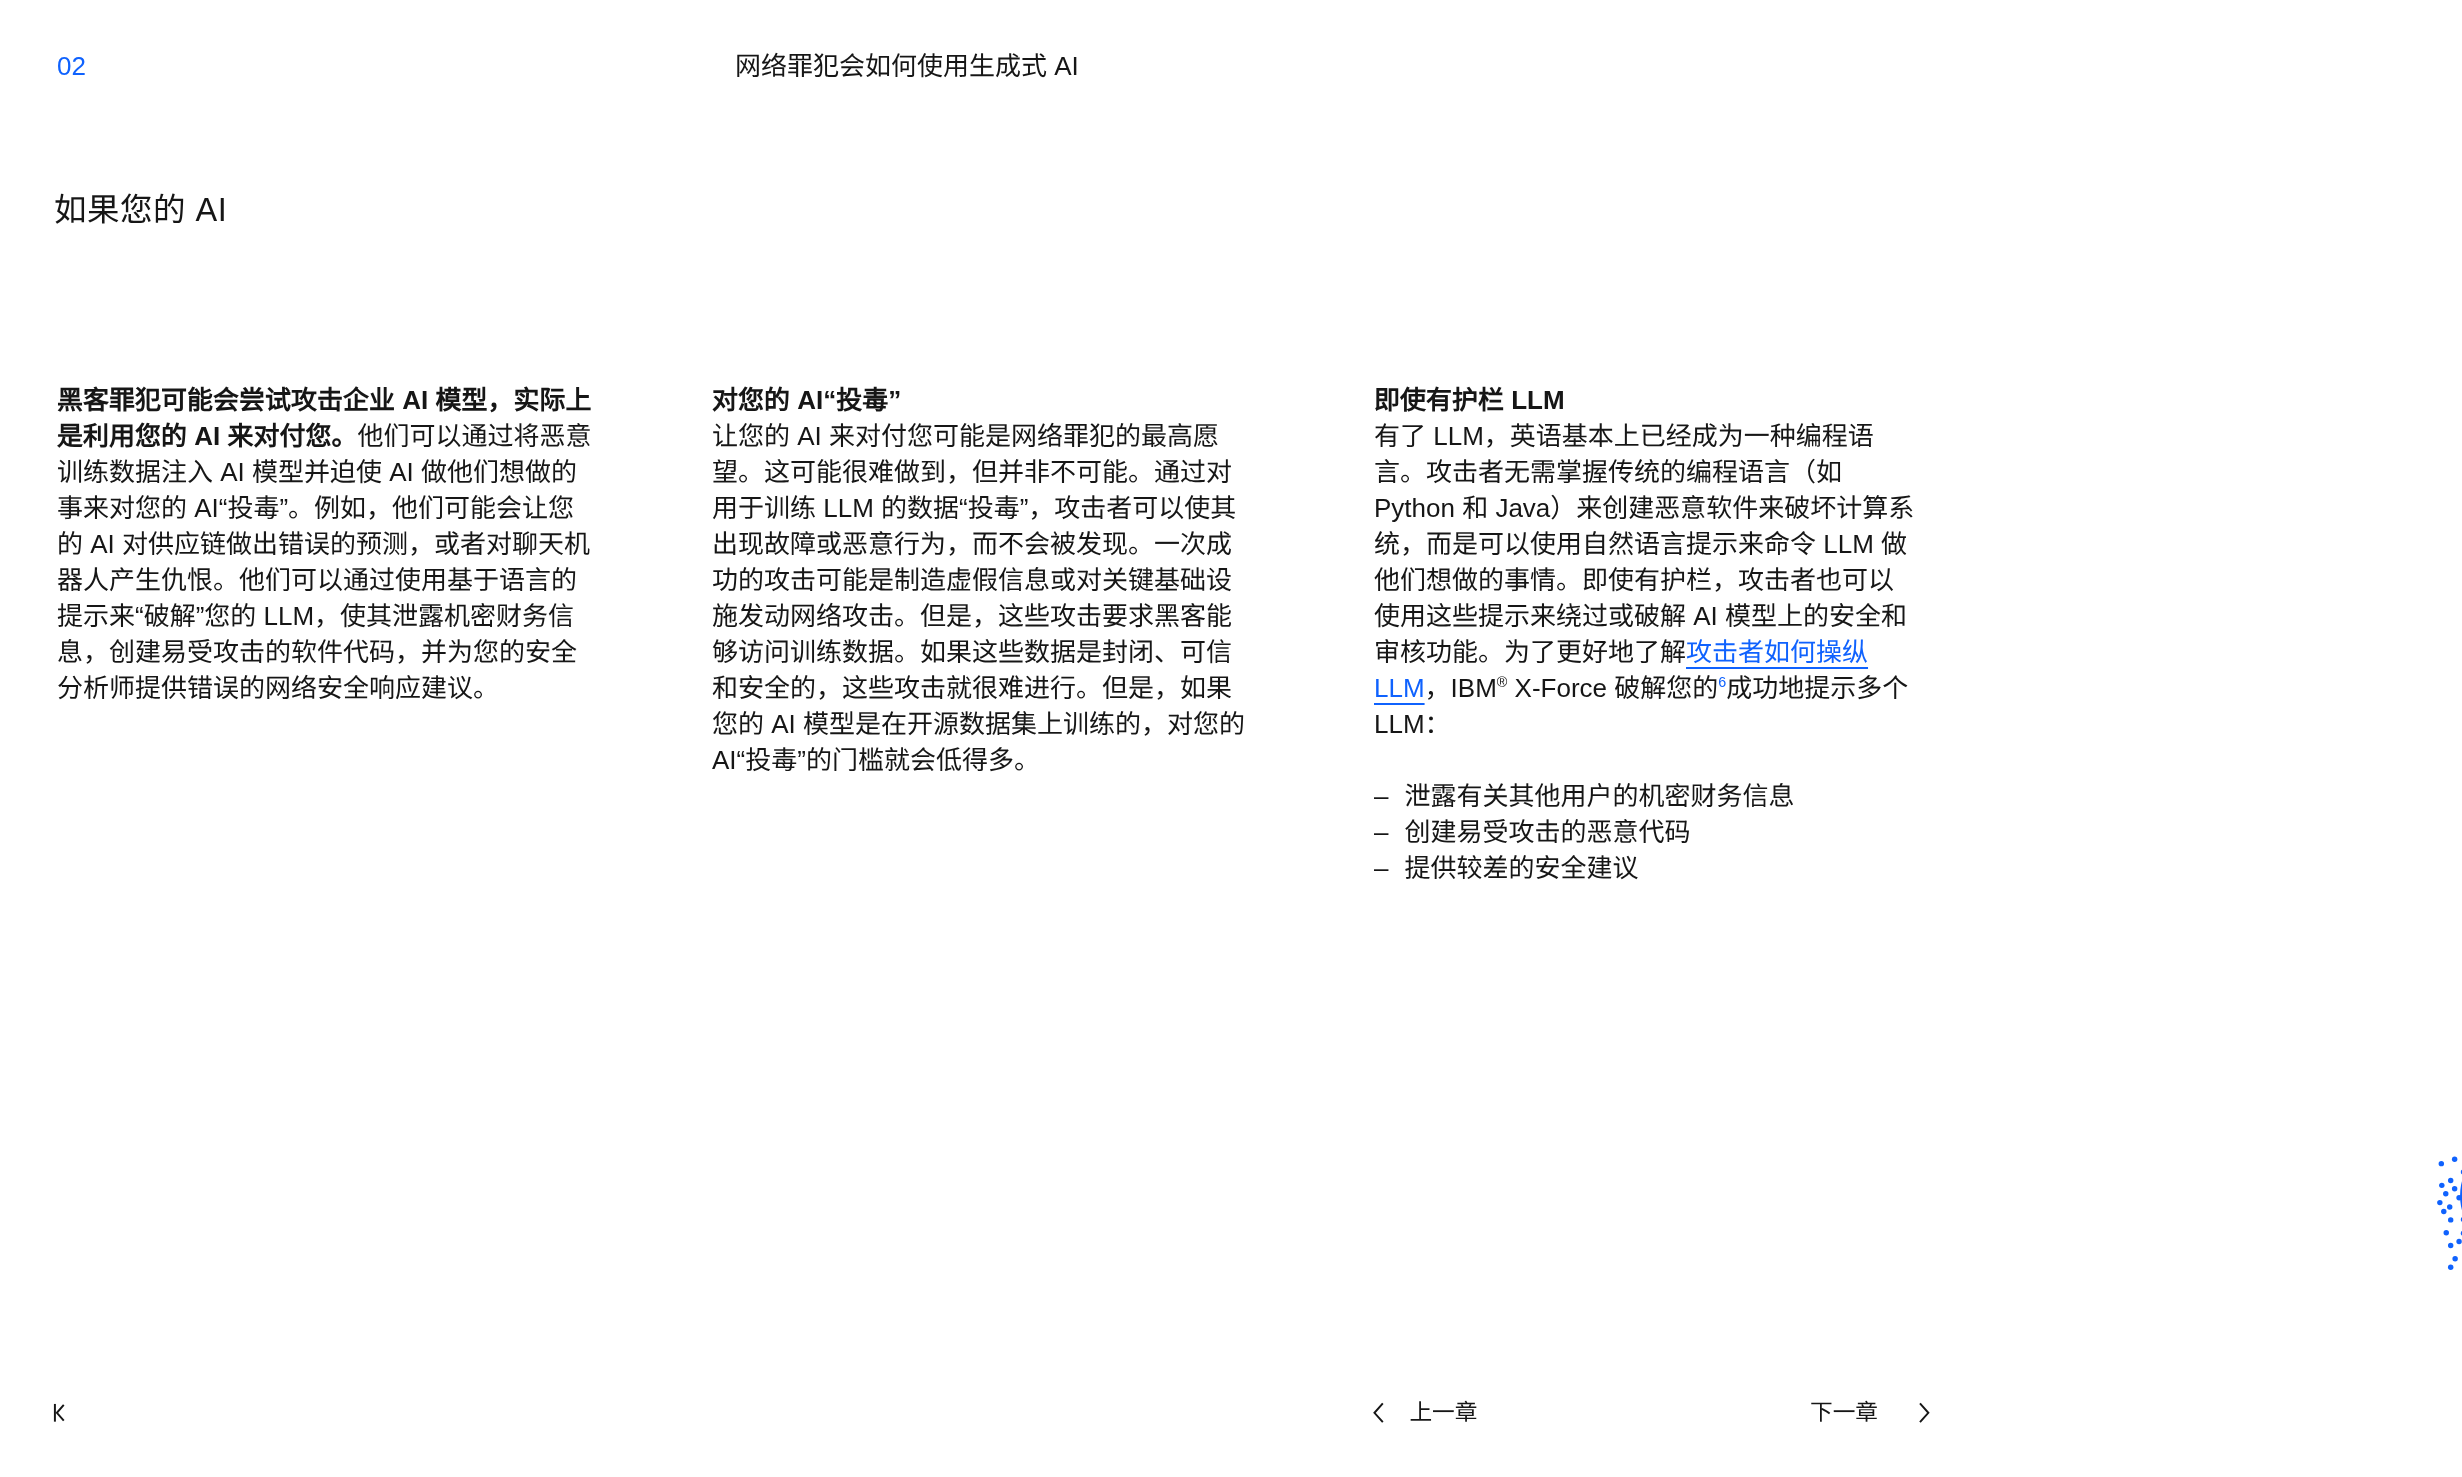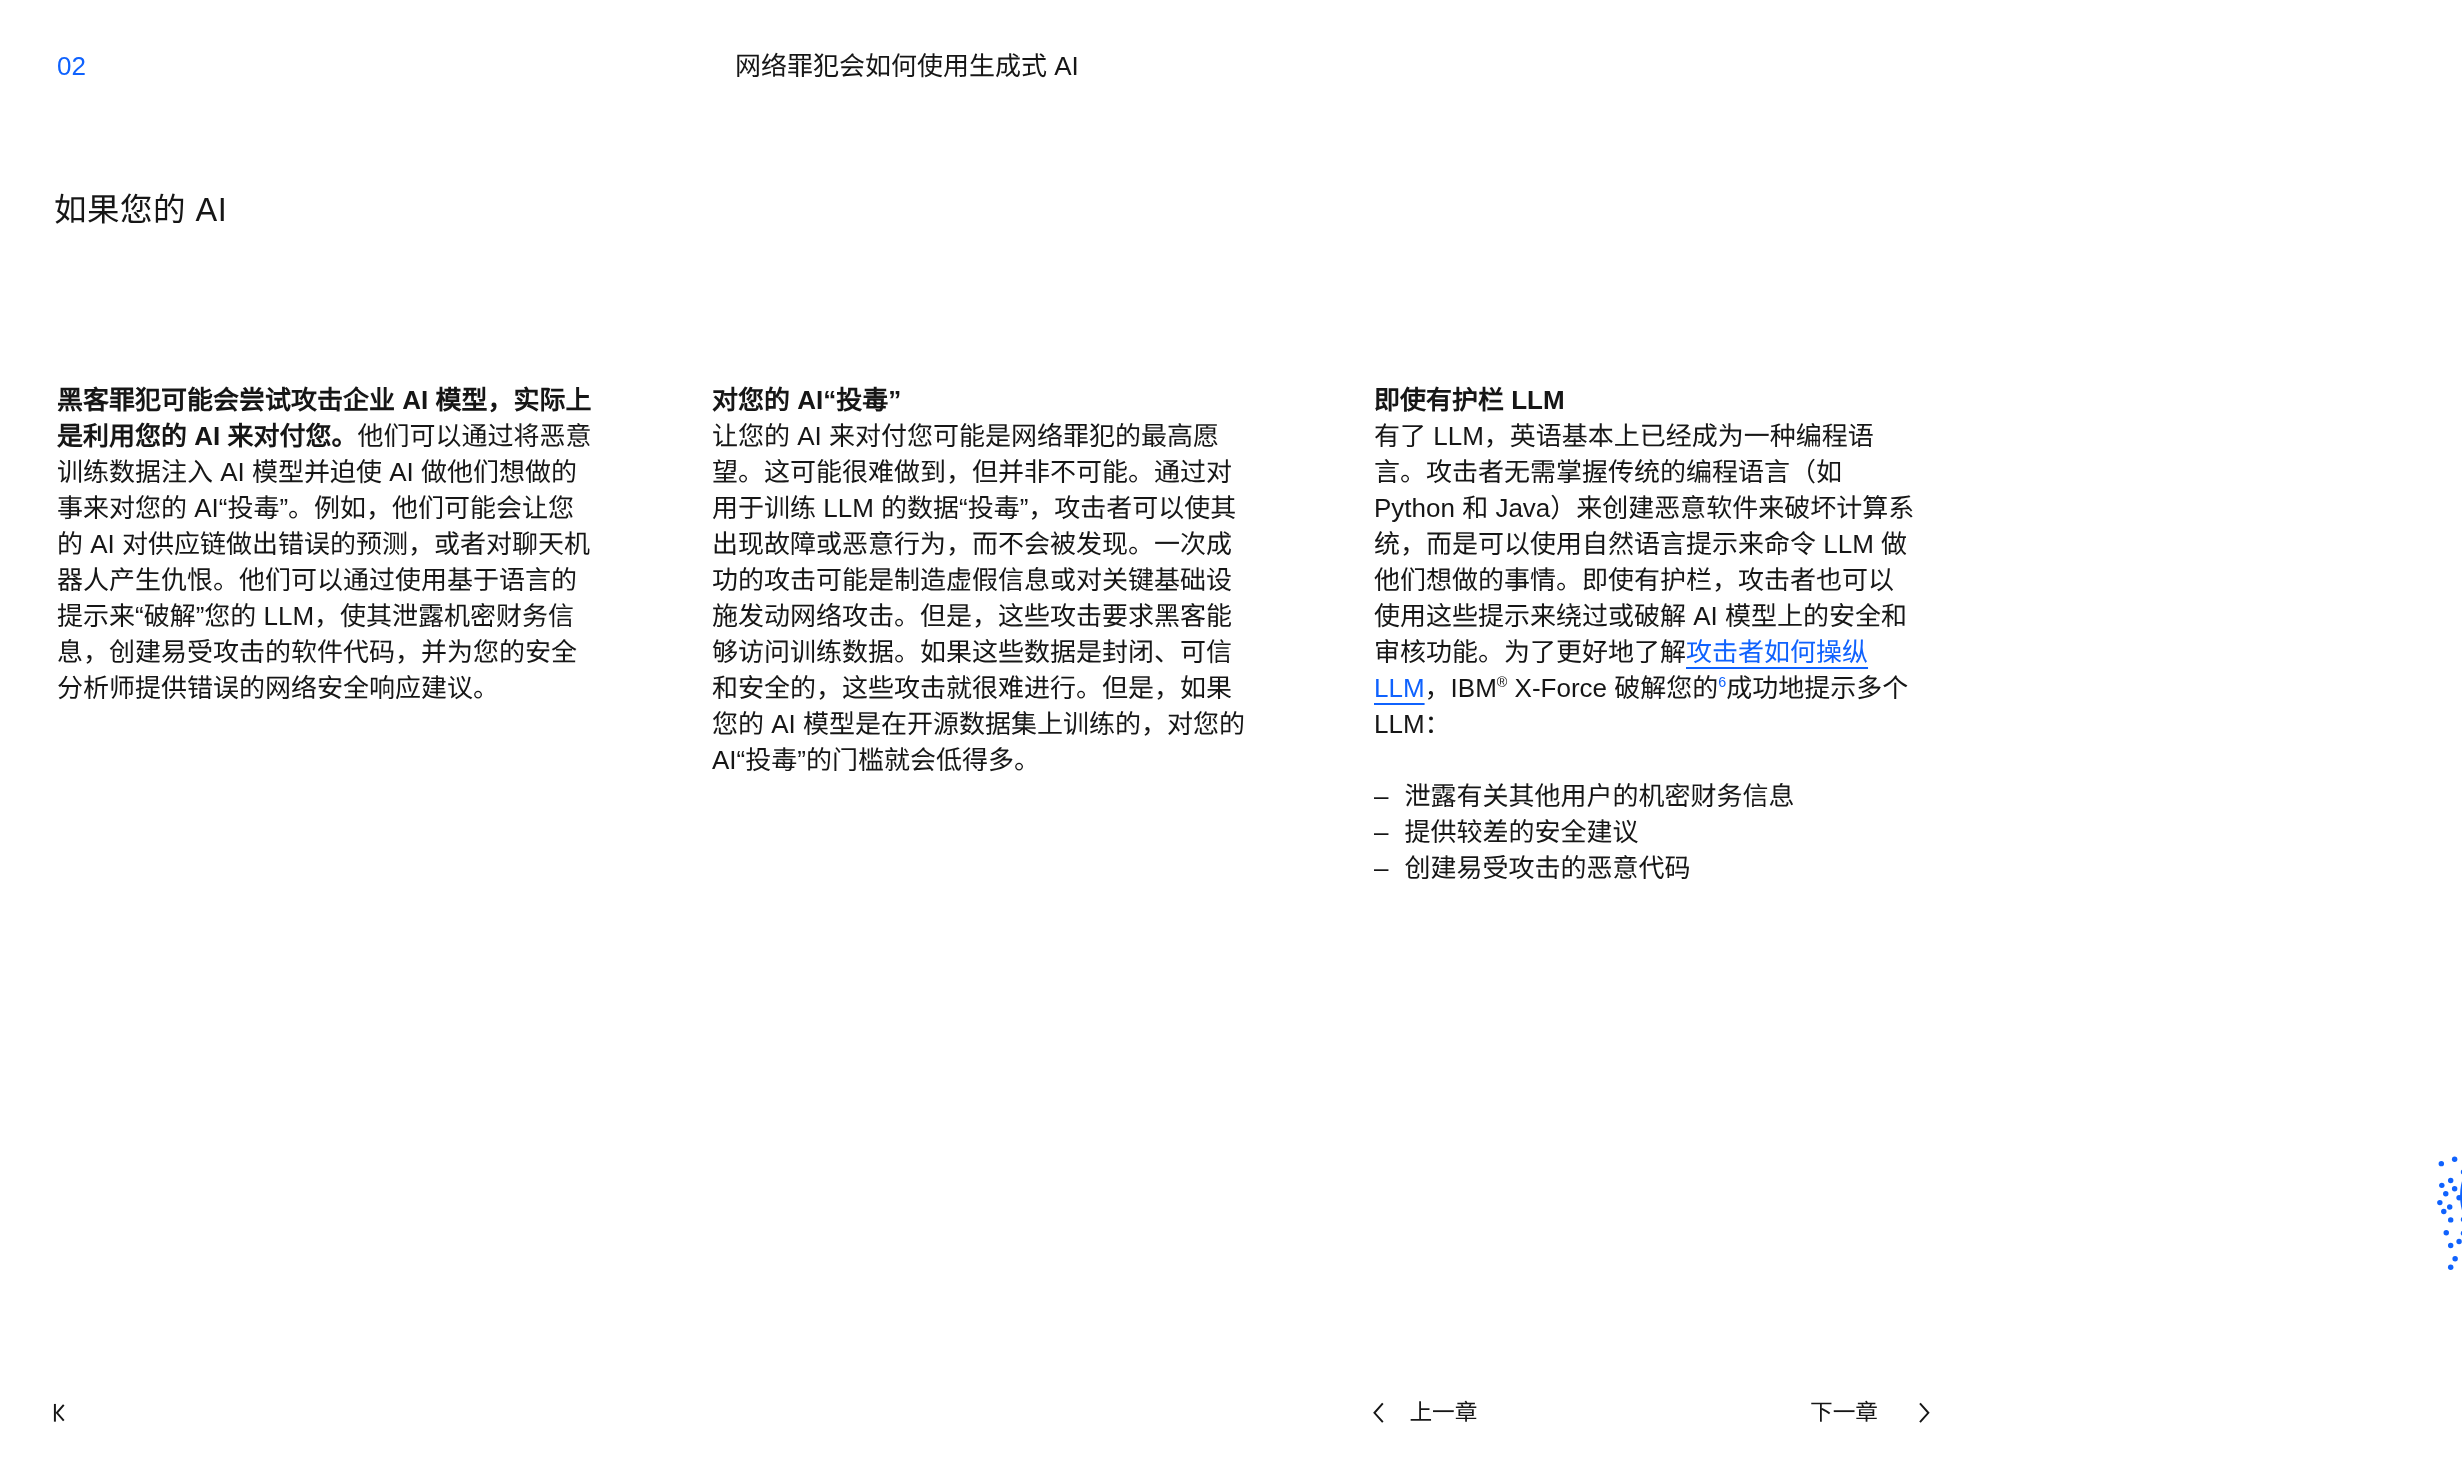--- a/index.html
+++ b/index.html
@@ -102,22 +102,22 @@
 
   <section class="col col-1">
     <p><span class="lead">黑客罪犯可能会尝试攻击企业 AI 模型，实际上是利用您的 AI 来对付您。</span><span>他们可以通过将恶意训练数据注入 AI 模型并迫使 AI 做他们想做的事来对您的 AI“投毒”。例如，他们可能会让您的 AI 对供应链做出错误的预测，或者对聊天机器人产生仇恨。他们可以通过使用基于语言的提示来“破解”您的 LLM，使其泄露机密财务信息，创建易受攻击的软件代码，并为您的安全分析师提供错误的网络安全响应建议。</span></p>
   </section>
 
   <section class="col col-3">
     <h3>即使有护栏 LLM</h3>
     <p><span>有了 LLM，英语基本上已经成为一种编程语言。攻击者无需掌握传统的编程语言（如 Python 和 Java）来创建恶意软件来破坏计算系统，而是可以使用自然语言提示来命令 LLM 做他们想做的事情。即使有护栏，攻击者也可以使用这些提示来绕过或破解 AI 模型上的安全和审核功能。为了更好地了解</span><a class="inline-link">攻击者如何操纵 LLM</a><span>，IBM</span><sup class="reg">®</sup><span> X-Force 破解您的</span><sup class="footnote">6</sup><span>成功地提示多个 LLM：</span></p>
     <ul class="dash-list">
       <li>泄露有关其他用户的机密财务信息</li>
+      <li>创建易受攻击的恶意代码</li>
       <li>提供较差的安全建议</li>
-      <li>创建易受攻击的恶意代码</li>
     </ul>
   </section>
 
   <div class="deco">
     <svg width="148" height="144" viewBox="0 0 300 292" fill="none" xmlns="http://www.w3.org/2000/svg">
       <g stroke="#0f62fe" stroke-width="12">
         <circle cx="176" cy="115" r="103" fill="none"></circle>
       </g>
       <g stroke="#0f62fe" stroke-width="11">
         <path d="M160 56 L192 88 M192 56 L160 88"></path>

